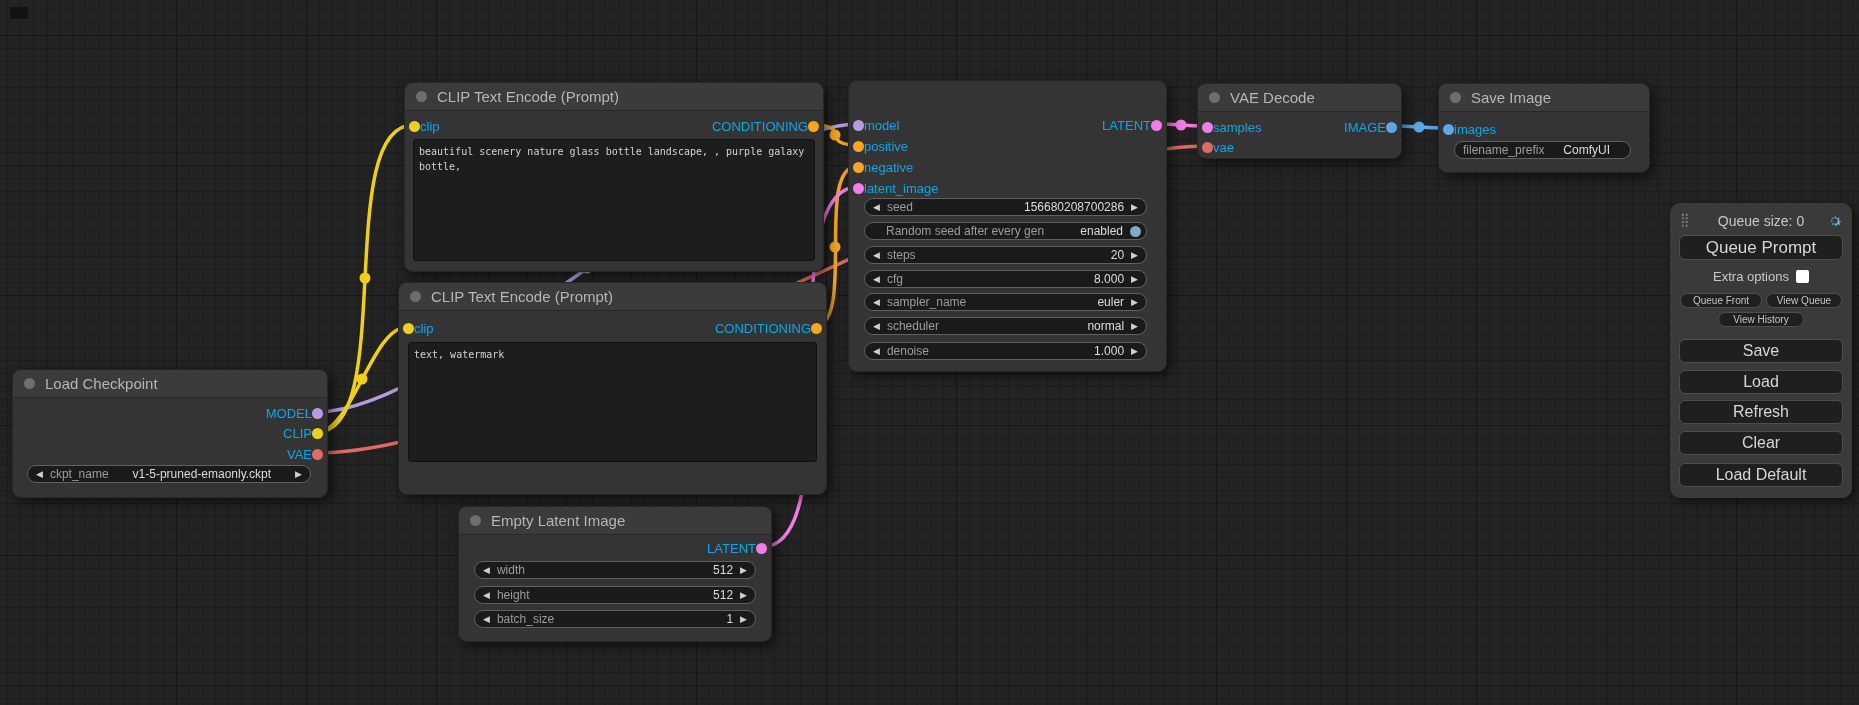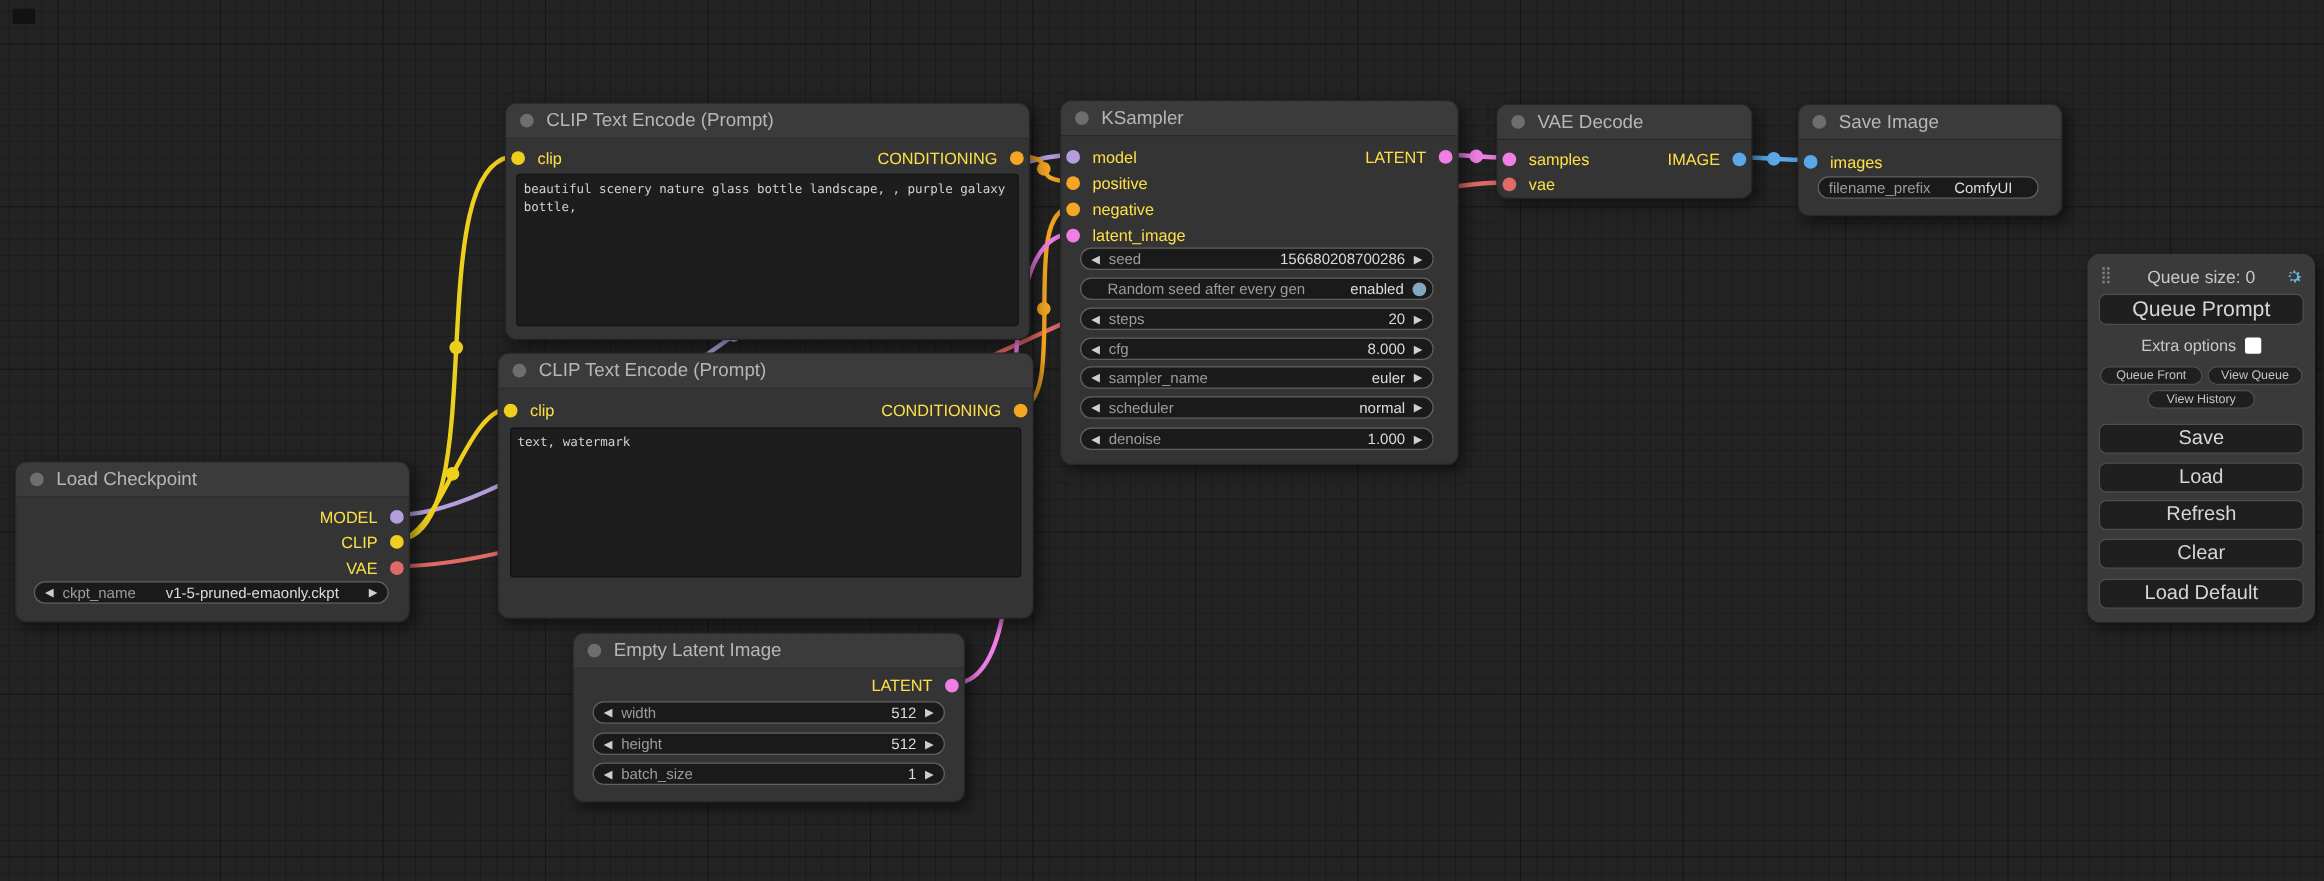--- a/index.html
+++ b/index.html
@@ -12,22 +12,22 @@
       linear-gradient(to right,#1c1c1c 1px,transparent 1px),
       linear-gradient(to bottom,#1c1c1c 1px,transparent 1px);
     background-size:130px 130px,130px 130px,13px 13px,13px 13px;
     background-position:46px 35px,46px 35px,7px 9px,7px 9px;}
   #wires{position:absolute;left:0;top:0;z-index:1;}
   .node{position:absolute;background:#343434;border:1px solid #272727;border-radius:9px;
     box-shadow:4px 4px 12px rgba(0,0,0,.55);z-index:2;}
   .node-title{height:27px;background:#3b3b3b;border-radius:8px 8px 0 0;border-bottom:1px solid #282828;
     display:flex;align-items:center;gap:10px;padding:0 11px;color:#b6b6b6;font-size:15px;}
   .title-dot{width:11px;height:11px;border-radius:50%;background:#6e6e6e;flex:none;}
-  .slot{position:absolute;height:16px;display:flex;align-items:center;gap:10px;
-    font-size:13px;color:#fde047;white-space:nowrap;}
+  .slot{position:absolute;height:16px;display:flex;align-items:center;gap:0;
+    font-size:13px;color:#0ea5e9;white-space:nowrap;}
   .slot.in{left:4px;}
   .slot.out{right:4px;flex-direction:row;}
   .slot-dot{width:11px;height:11px;border-radius:50%;flex:none;}
   .widget{position:absolute;height:18px;background:#1a1a1a;border:1px solid #606060;border-radius:10px;
     display:flex;align-items:center;gap:7px;padding:0 8px;font-size:12px;color:#d8d8d8;box-sizing:border-box;}
   .widget .arrow{color:#cfcfcf;font-size:9px;line-height:1;cursor:pointer;}
   .widget .wlabel{color:#9c9c9c;}
   .widget .wvalue{margin-left:auto;color:#dcdcdc;}
   .widget .wvalue-center{flex:1;text-align:center;color:#dcdcdc;}
   .toggle-dot{width:11px;height:11px;border-radius:50%;background:#83a8c4;flex:none;margin-right:-3px;}
@@ -161,24 +161,20 @@
     </div>
     <div class="widget" style="left:15px;top:103px;width:282px;">
       <span class="arrow">◀</span>
       <span class="wlabel">batch_size</span>
       <span class="wvalue">1</span>
       <span class="arrow">▶</span>
     </div>
   </div>
 
   <div class="node" style="left:848px;top:80px;width:317px;height:290px;">
-    <div class="node-title">
-      <span class="title-dot"></span>
-      <span>KSampler</span>
-    </div>
     <div class="slot in" style="top:36px;">
       <span class="slot-dot" style="background:#b39ddb;"></span>
       <span>model</span>
     </div>
     <div class="slot in" style="top:57px;">
       <span class="slot-dot" style="background:#f5a623;"></span>
       <span>positive</span>
     </div>
     <div class="slot in" style="top:78px;">
       <span class="slot-dot" style="background:#f5a623;"></span>

